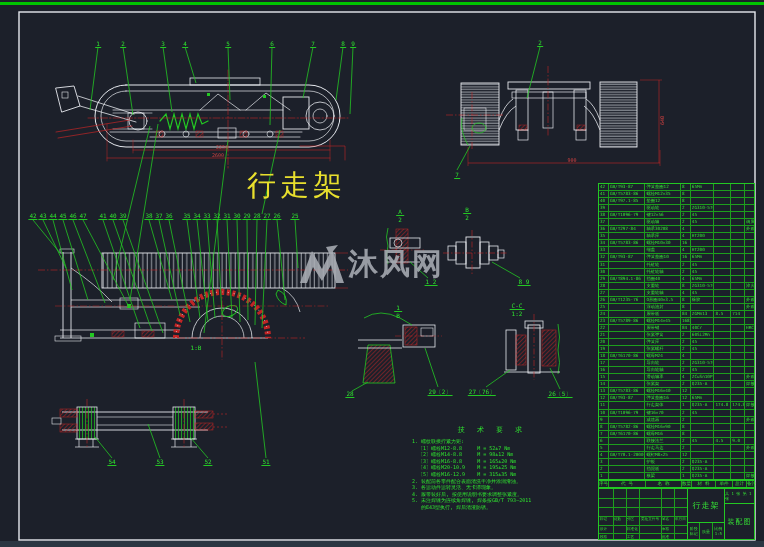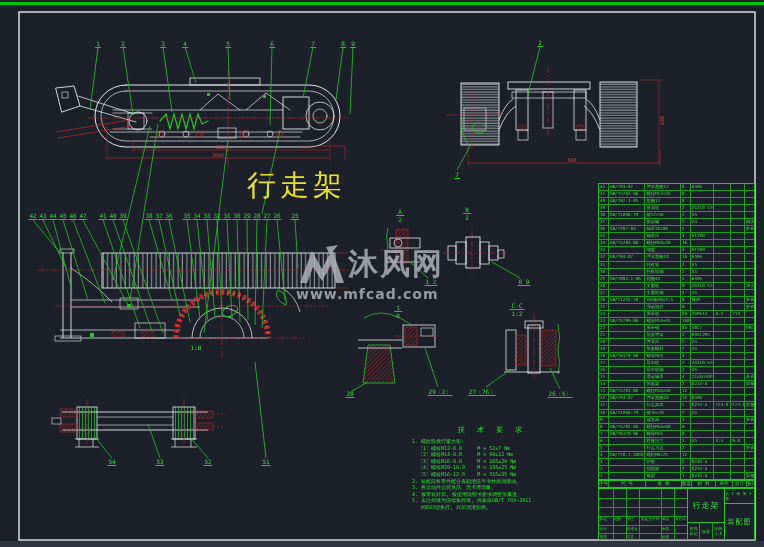--- a/index.html
+++ b/index.html
@@ -327,21 +327,20 @@
   <div class="title-main">行走架</div>
 
   <div class="watermark">
     <div class="wm-row">
       <svg width="52" height="40" viewBox="0 0 52 40">
         <polygon points="4,38 16,6 26,24 36,4 48,38 40,38 35,20 26,36 17,22 11,38" fill="#a9adb4"></polygon>
         <polygon points="30,2 42,0 34,10" fill="#a9adb4"></polygon>
       </svg>
       <span class="wm-brand">沐风网</span>
     </div>
-    <div class="wm-url">www.mfcad.com</div>
   </div>
 
   <span class="dim" style="left:222px;top:145px">2250</span>
   <span class="dim" style="left:218px;top:153px">2600</span>
   <span class="dim" style="left:572px;top:158px">900</span>
   <span class="dim vert" style="left:662px;top:118px">640</span>
 
   <div class="dlabel" style="left:400px;top:209px">
     <span class="top">A</span>
       <span class="bot">2</span>

